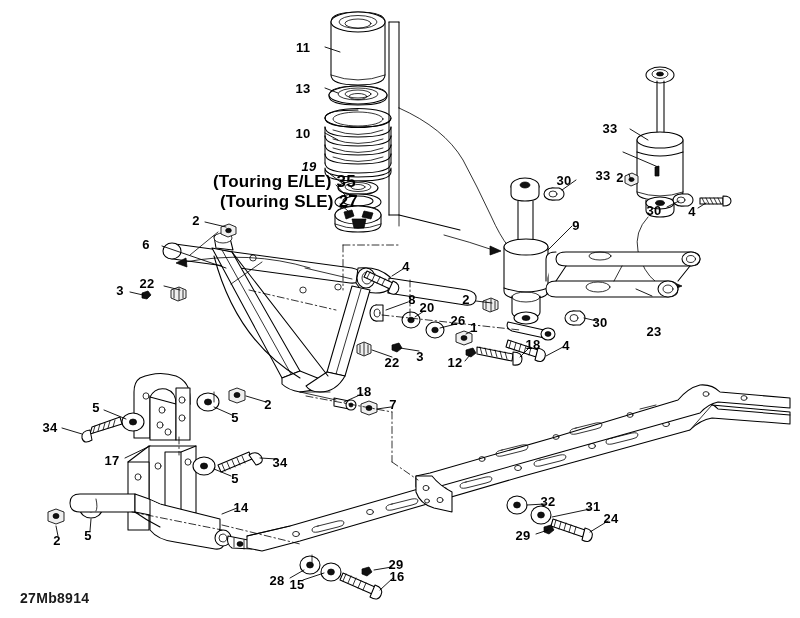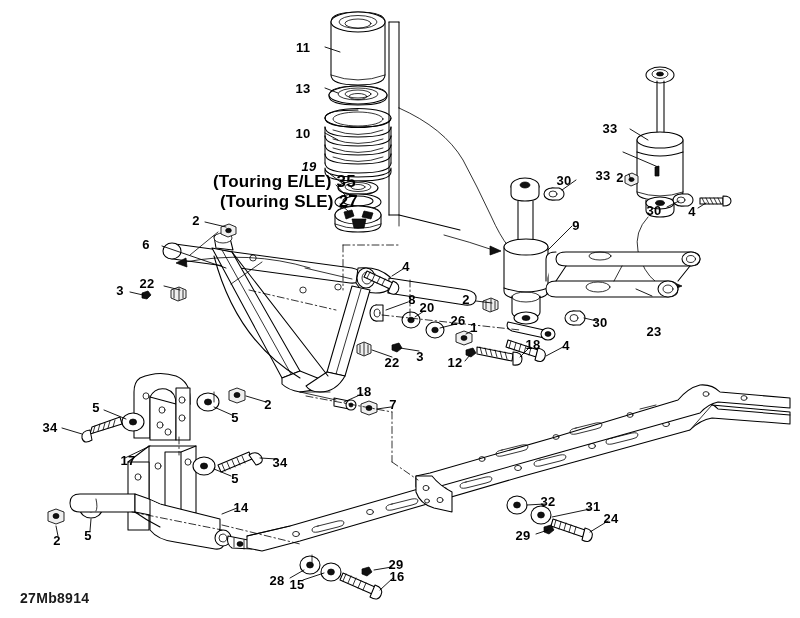--- a/index.html
+++ b/index.html
@@ -667,21 +667,21 @@
   <div class="callout" style="left:566px;top:345px;transform:translate(-50%,-50%);">4</div>
   <div class="callout" style="left:455px;top:362px;transform:translate(-50%,-50%);">12</div>
   <div class="callout" style="left:392px;top:362px;transform:translate(-50%,-50%);">22</div>
   <div class="callout" style="left:420px;top:356px;transform:translate(-50%,-50%);">3</div>
   <div class="callout" style="left:364px;top:391px;transform:translate(-50%,-50%);">18</div>
   <div class="callout" style="left:393px;top:404px;transform:translate(-50%,-50%);">7</div>
   <div class="callout" style="left:268px;top:404px;transform:translate(-50%,-50%);">2</div>
   <div class="callout" style="left:235px;top:417px;transform:translate(-50%,-50%);">5</div>
   <div class="callout" style="left:96px;top:407px;transform:translate(-50%,-50%);">5</div>
   <div class="callout" style="left:50px;top:427px;transform:translate(-50%,-50%);">34</div>
-  <div class="callout" style="left:128px;top:460px;transform:translate(-50%,-50%);text-align:center;">17</div>
+  <div class="callout" style="left:112px;top:460px;transform:translate(-50%,-50%);text-align:center;">17</div>
   <div class="callout" style="left:235px;top:478px;transform:translate(-50%,-50%);">5</div>
   <div class="callout" style="left:280px;top:462px;transform:translate(-50%,-50%);">34</div>
   <div class="callout" style="left:241px;top:507px;transform:translate(-50%,-50%);">14</div>
   <div class="callout" style="left:57px;top:540px;transform:translate(-50%,-50%);">2</div>
   <div class="callout" style="left:88px;top:535px;transform:translate(-50%,-50%);">5</div>
   <div class="callout" style="left:277px;top:580px;transform:translate(-50%,-50%);">28</div>
   <div class="callout" style="left:297px;top:584px;transform:translate(-50%,-50%);">15</div>
   <div class="callout" style="left:396px;top:564px;transform:translate(-50%,-50%);">29</div>
   <div class="callout" style="left:397px;top:576px;transform:translate(-50%,-50%);">16</div>
   <div class="callout" style="left:548px;top:501px;transform:translate(-50%,-50%);">32</div>

